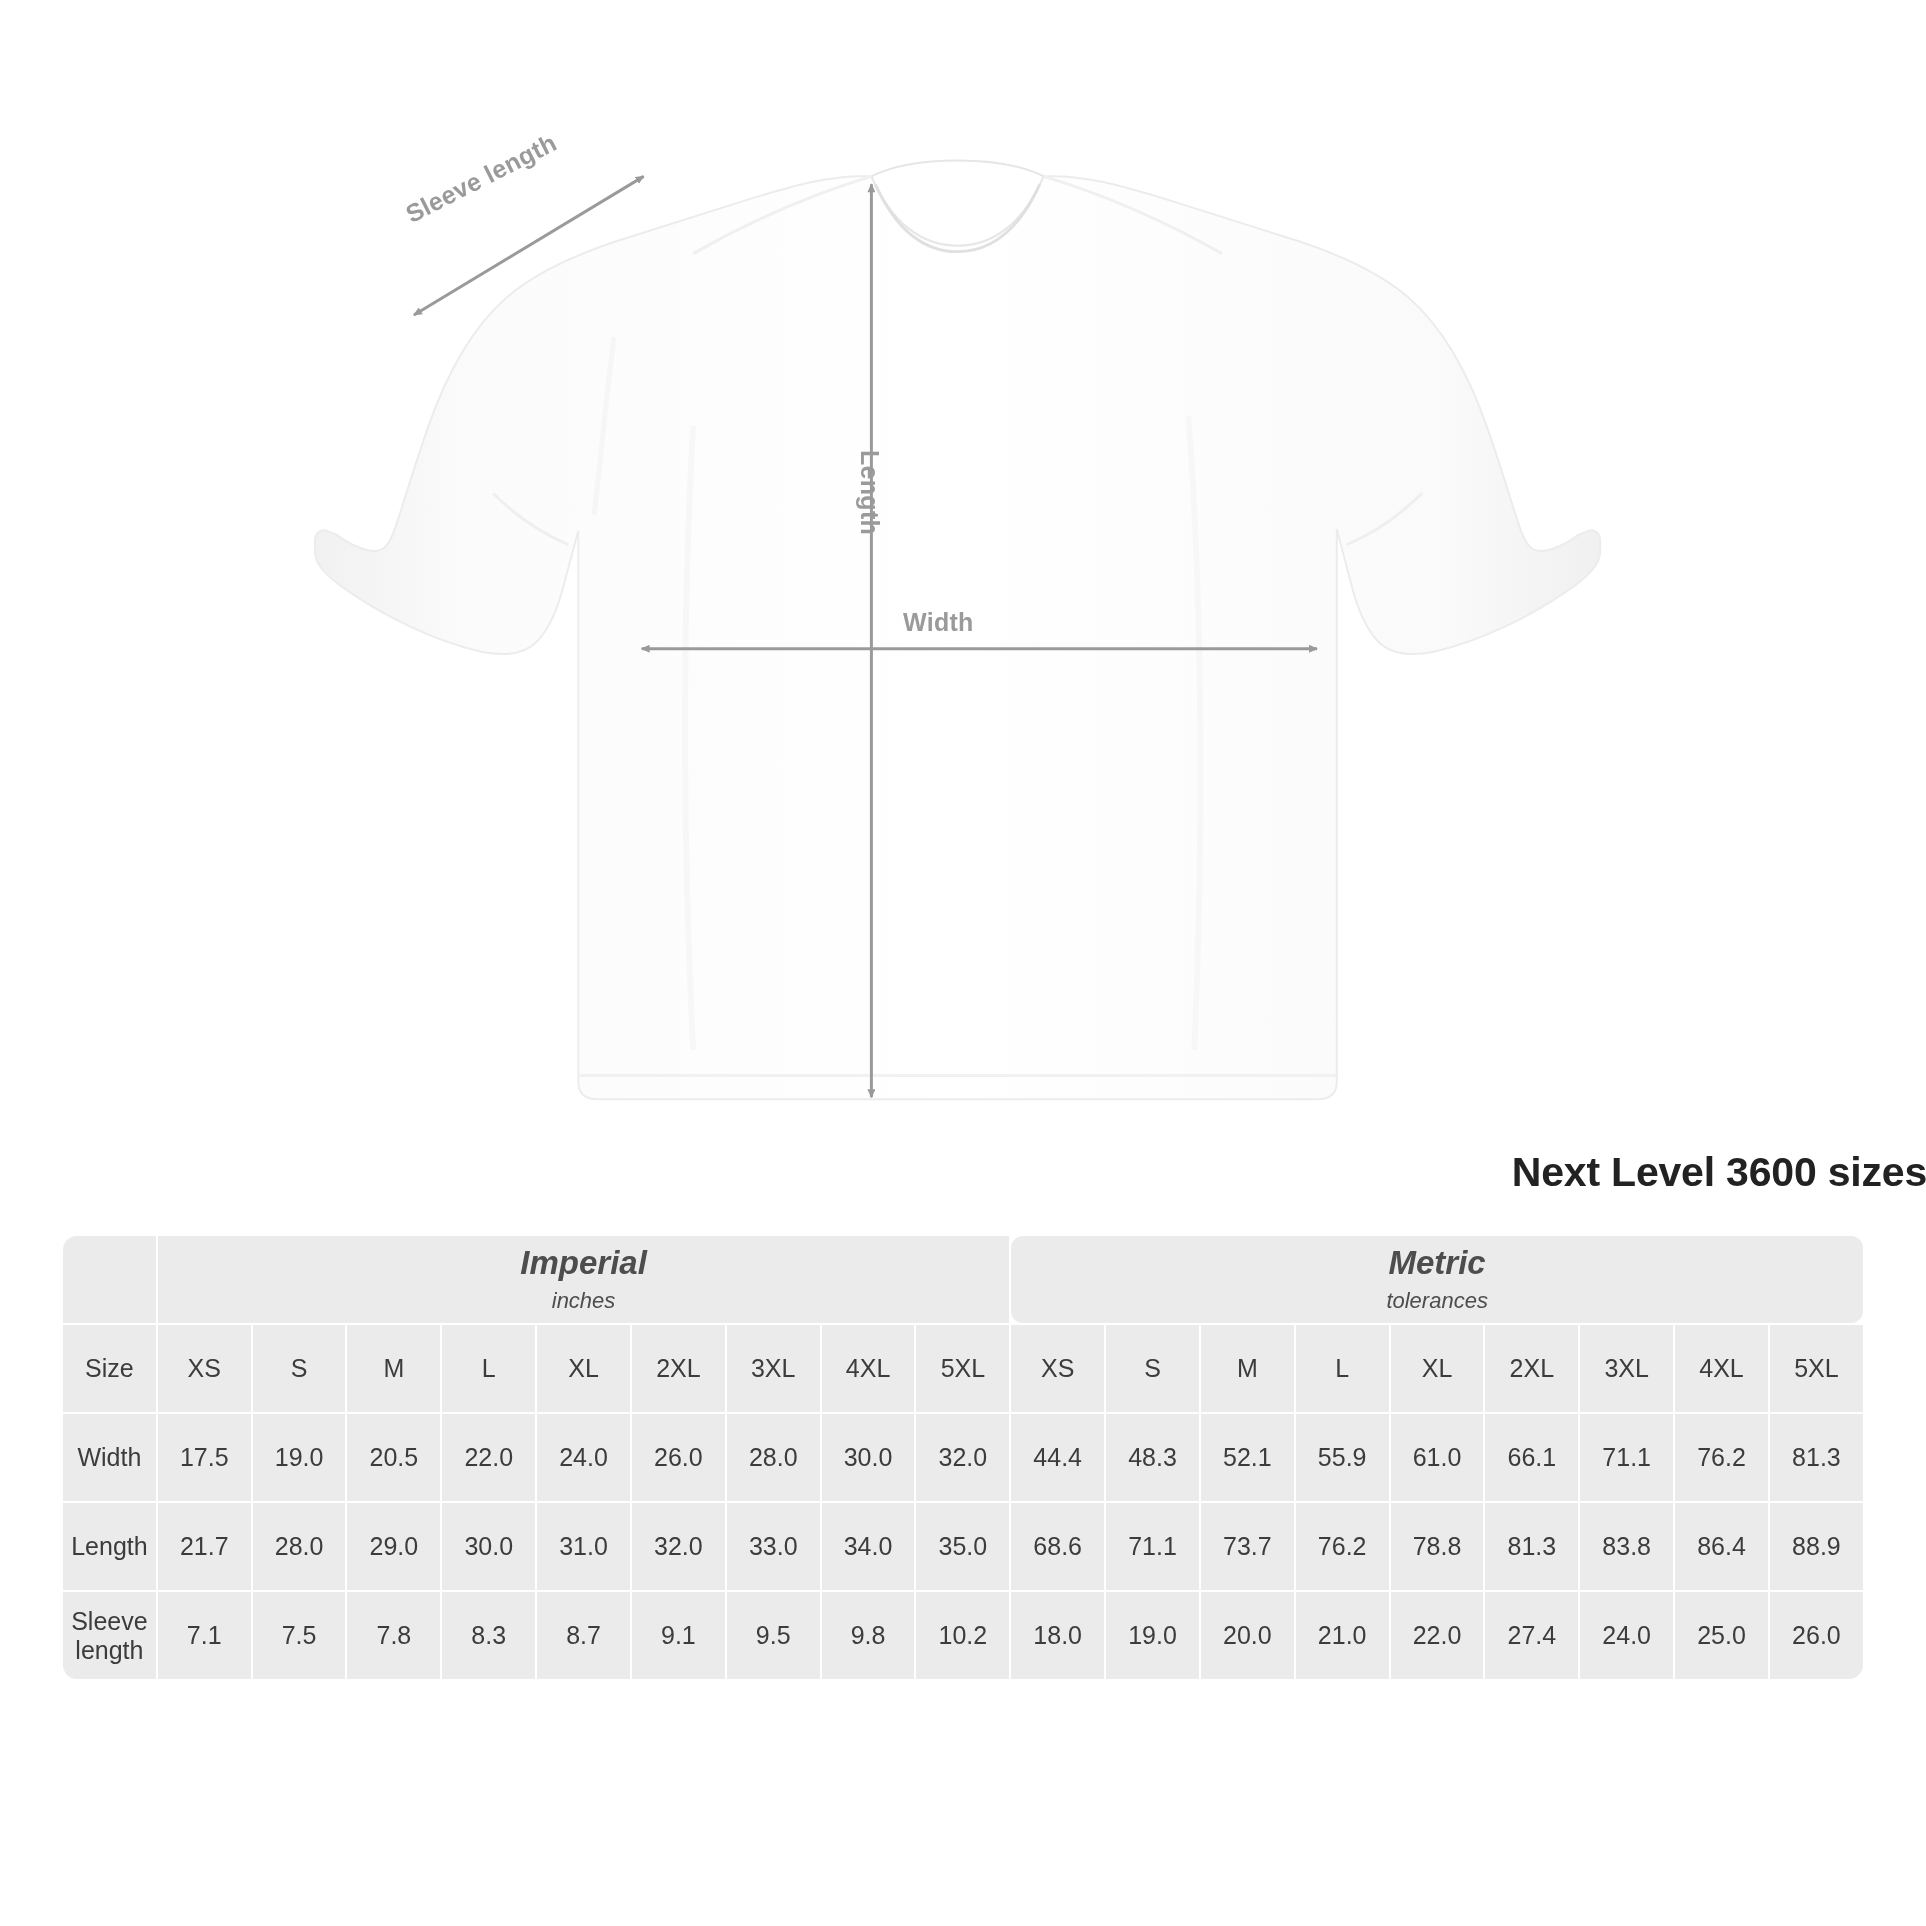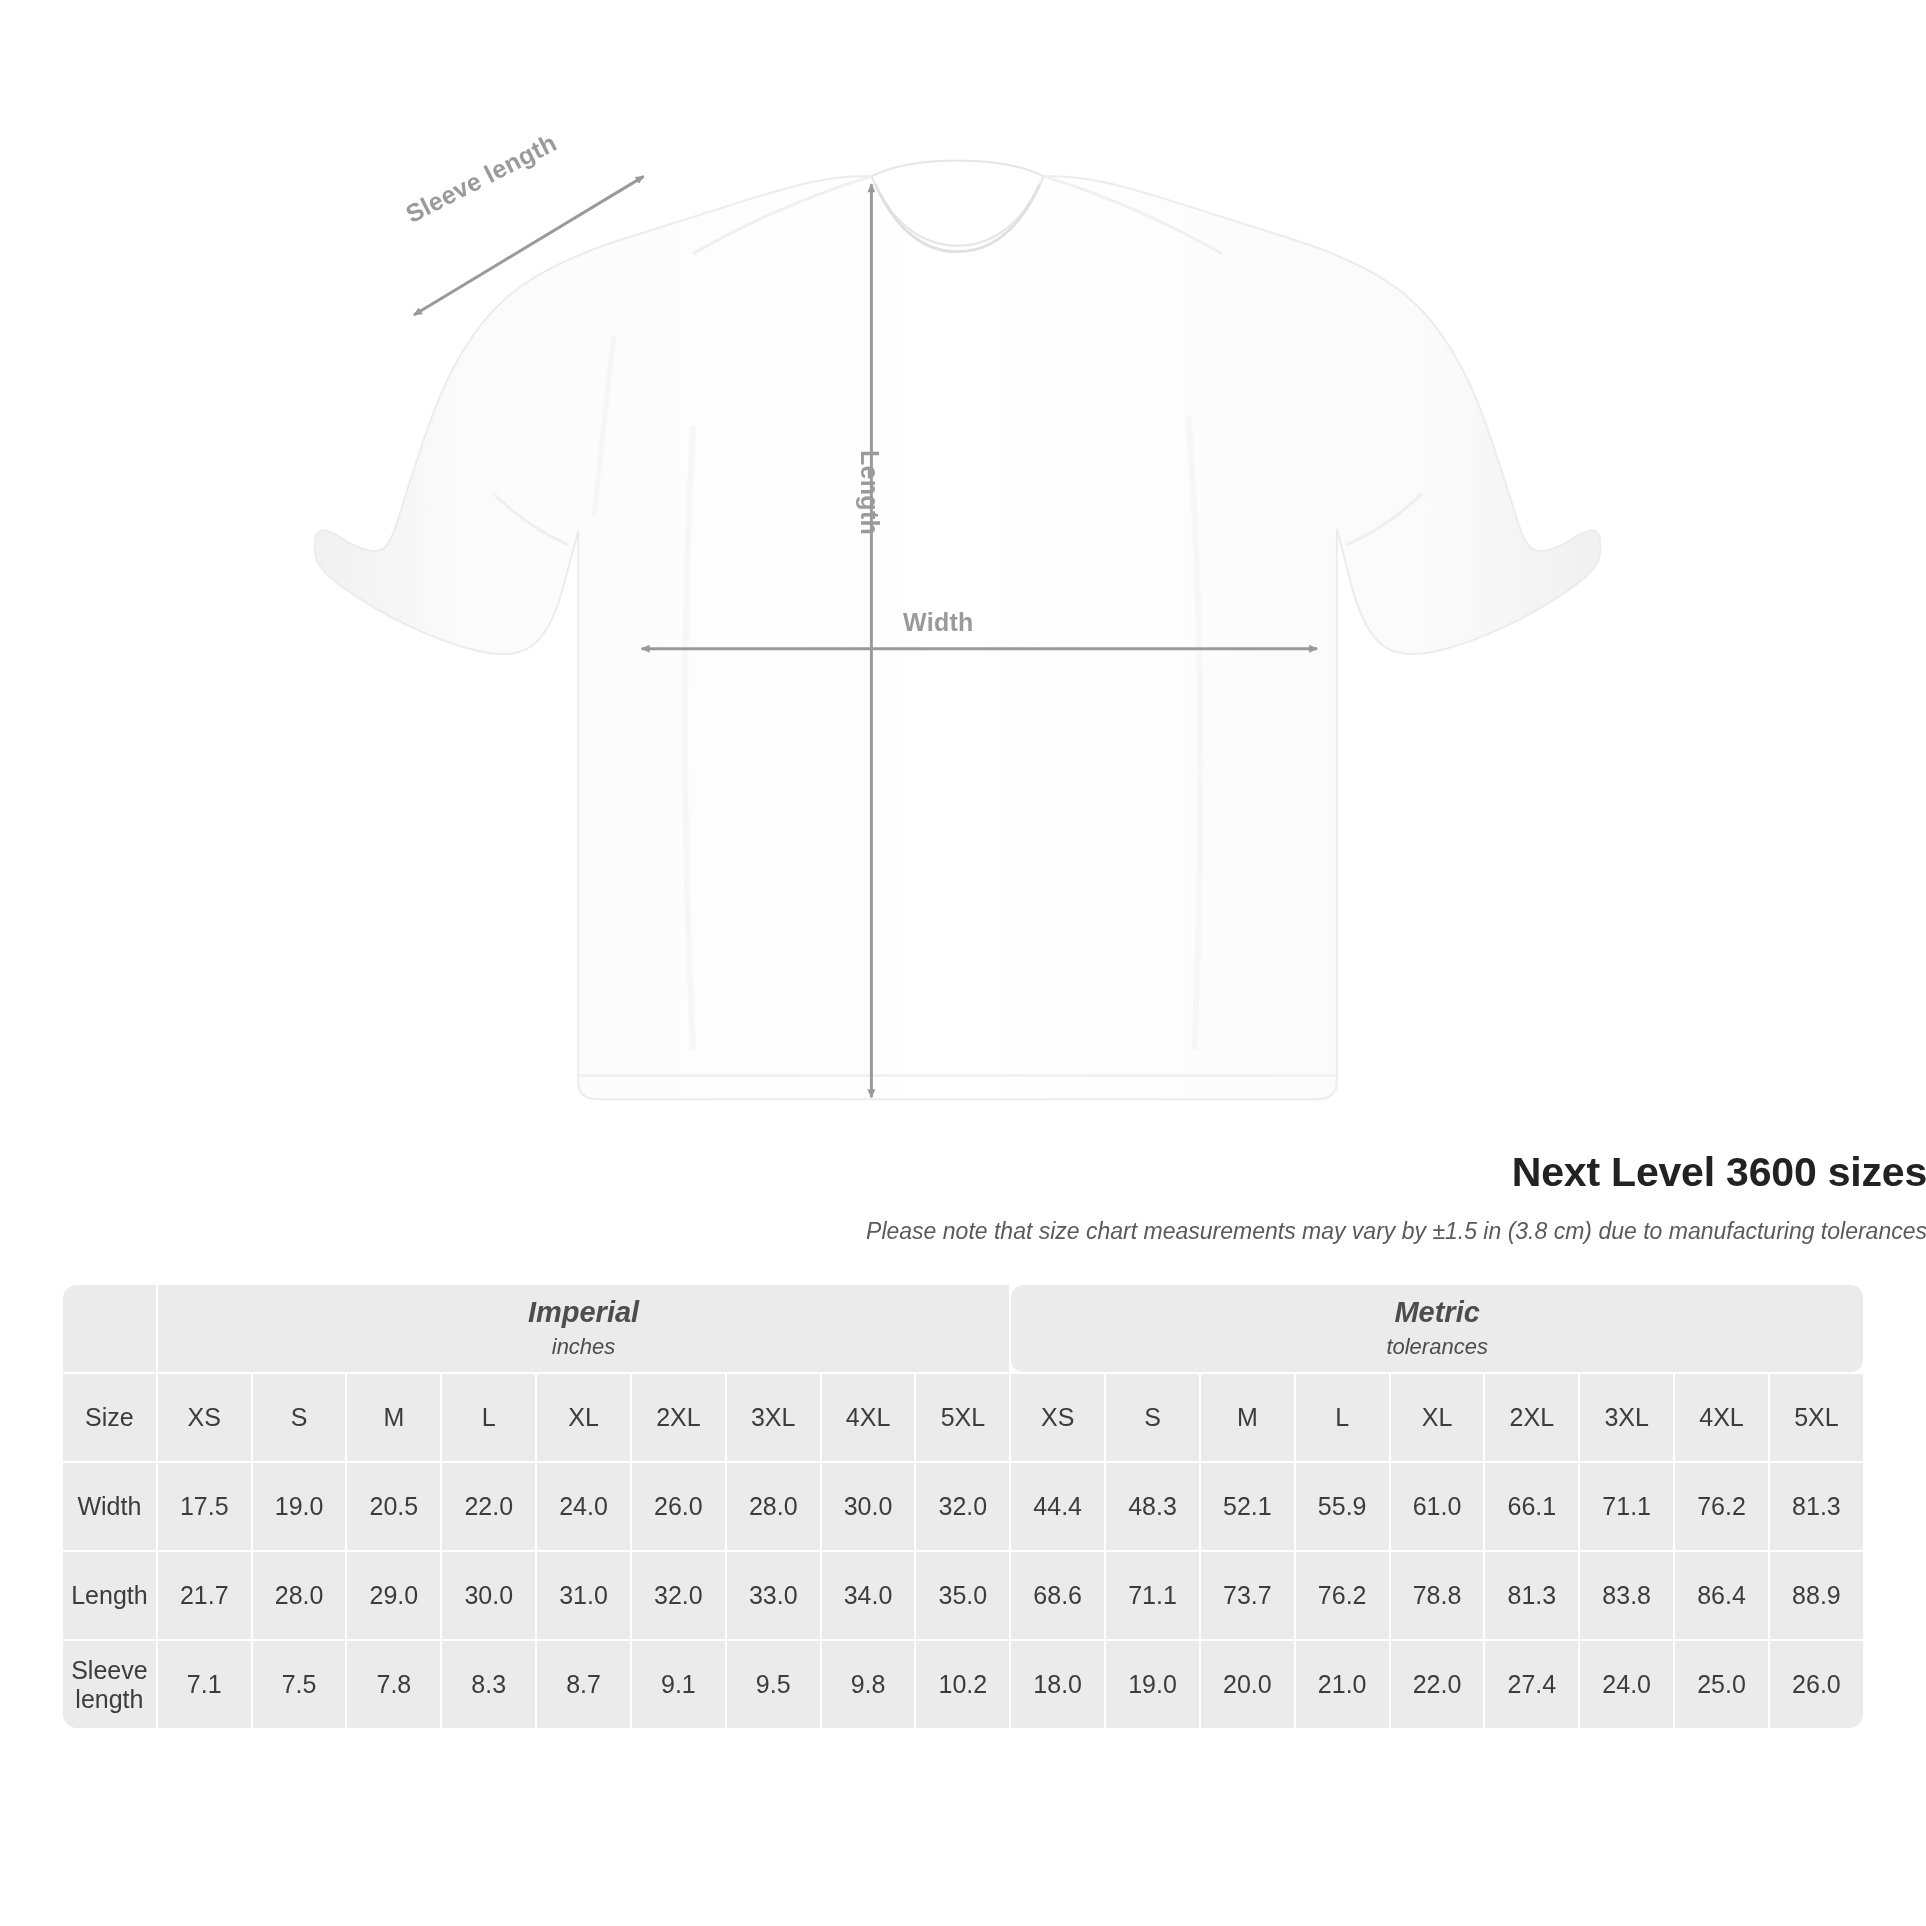--- a/index.html
+++ b/index.html
@@ -93,21 +93,21 @@
     color: #3c3c3c;
     height: 87px;
     padding: 0;
     font-weight: normal;
   }
   .unit-head {
     height: 111px;
     vertical-align: middle;
   }
   .unit-head .unit-name {
-    font-size: 29px;
+    font-size: 33px;
     font-style: italic;
     font-weight: bold;
     color: #4d4d4d;
     line-height: 1.25;
   }
   .unit-head .unit-sub {
     font-size: 22px;
     font-style: italic;
     color: #4d4d4d;
     line-height: 1.5;
@@ -227,21 +227,20 @@
       </g>
     </svg>
 
     <div class="dim-label label-sleeve">Sleeve length</div>
     <div class="dim-label label-length">Length</div>
     <div class="dim-label label-width">Width</div>
   </div>
 
   <div class="title-block">
     <h1 class="chart-title">Next Level 3600 sizes</h1>
-    <div class="chart-note">Please note that size chart measurements may vary by ±1.5 in (3.8 cm) due to manufacturing tolerances</div>
   </div>
 
   <div class="table-wrap">
     <table class="size-table">
       <tbody>
         <tr>
           <td class="corner-cell"></td>
           <td class="unit-head" colspan="9">
             <div class="unit-name">Imperial</div>
             <div class="unit-sub">inches</div>

